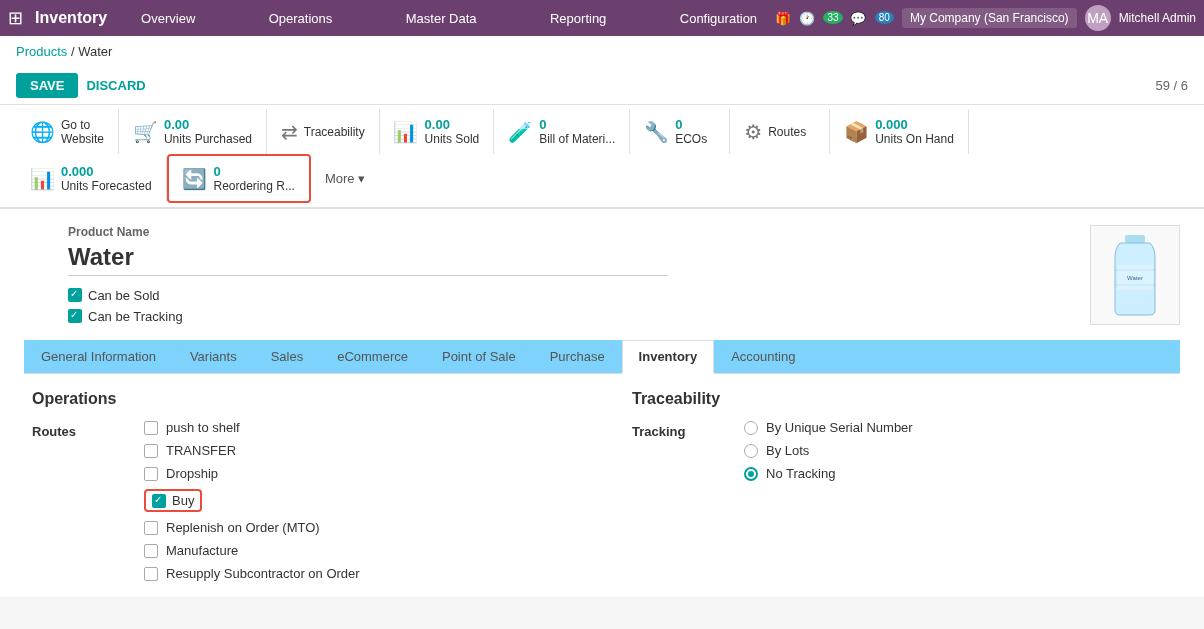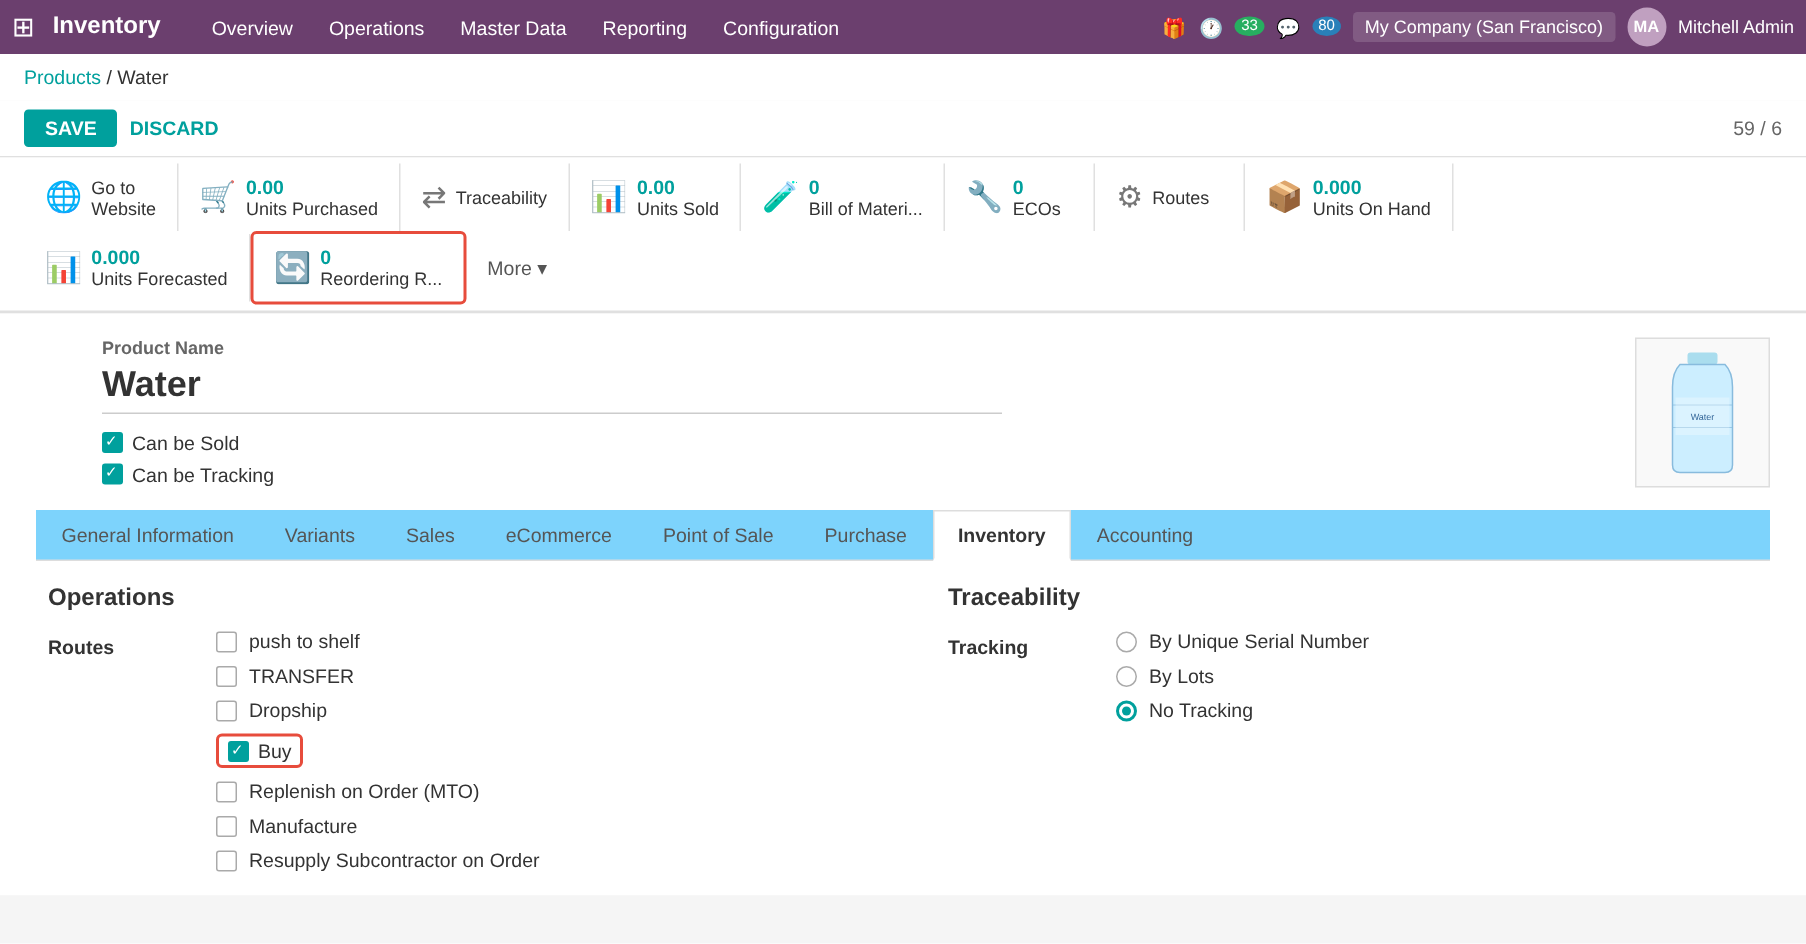--- a/index.html
+++ b/index.html
@@ -10,21 +10,21 @@
       background: #6b3f6e;
       color: white;
       height: 36px;
       display: flex;
       align-items: center;
       padding: 0 8px;
       gap: 8px;
     }
     .top-nav .app-grid { font-size: 18px; cursor: pointer; margin-right: 4px; }
     .top-nav .app-title { font-size: 16px; font-weight: bold; margin-right: 16px; }
-    .top-nav .nav-items { display: flex; gap: 4px; flex: 1; }
+    .top-nav .nav-items { display: flex; gap: 4px; flex: 1; justify-content: space-between; }
     .top-nav .nav-item {
       padding: 4px 10px;
       cursor: pointer;
       border-radius: 3px;
       font-size: 13px;
       color: white;
     }
     .top-nav .nav-right { display: flex; align-items: center; gap: 8px; }
     .badge {
       background: #27ae60;
@@ -40,21 +40,21 @@
       border-radius: 3px;
       padding: 3px 8px;
       cursor: pointer;
       font-size: 12px;
     }
     .avatar {
       width: 26px; height: 26px;
       border-radius: 50%;
       background: #c0a0c0;
       display: flex; align-items: center; justify-content: center;
-      font-size: 11px; color: white; font-weight: bold;
+      font-size: 14px; color: white;
     }
 
     
     .breadcrumb {
       padding: 8px 16px;
       font-size: 13px;
       color: #666;
       background: white;
     }
     .breadcrumb a { color: #00a09d; text-decoration: none; }

